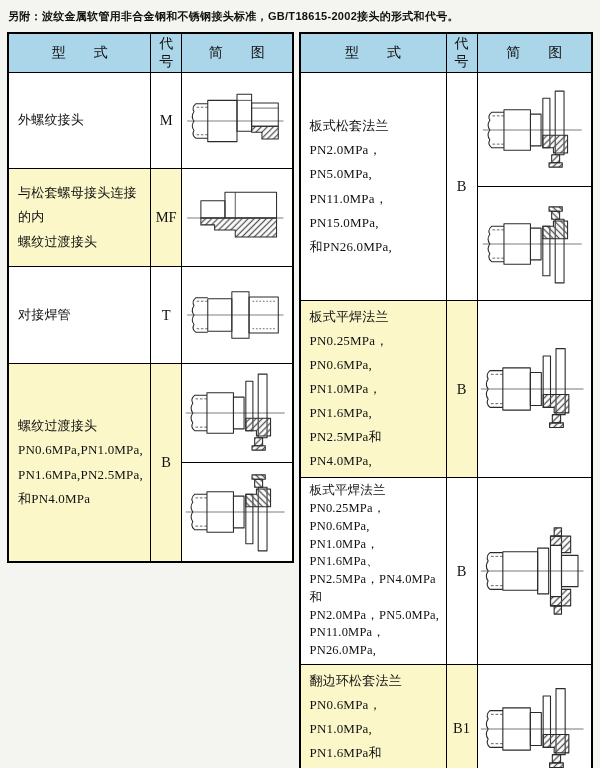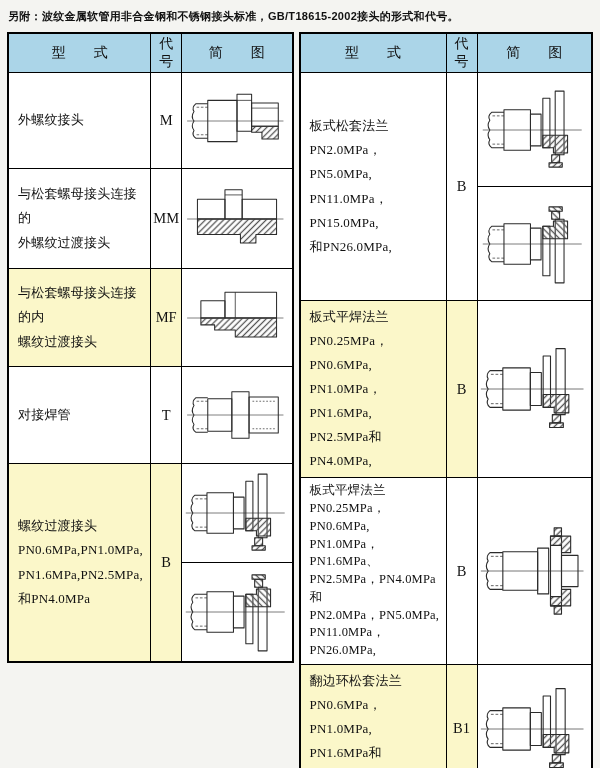--- a/index.html
+++ b/index.html
@@ -95,44 +95,20 @@
                     <line x1="2" y1="50" x2="114" y2="50" stroke-width="0.7"></line>
                     <path d="M26,30 L12,30 Q7,34 10,39 Q6,45 10,50 Q6,56 10,61 Q7,66 12,70 L26,70"></path>
                     <line x1="13" y1="34" x2="26" y2="34" stroke-dasharray="3 2" stroke-width="0.8"></line>
                     <line x1="13" y1="66" x2="26" y2="66" stroke-dasharray="3 2" stroke-width="0.8"></line>
                     <rect x="26" y="26" width="34" height="48"></rect>
                     <rect x="60" y="19" width="17" height="43"></rect>
                     <line x1="60" y1="26" x2="77" y2="26" stroke-width="0.9"></line>
                     <rect x="77" y="29" width="31" height="27"></rect>
                     <line x1="77" y1="35" x2="108" y2="35" stroke-width="0.8"></line>
                     <path d="M77,56 L108,56 L108,71 L89,71 L89,63 L77,63 Z" fill="url(#hatch0)"></path>
-                  </g>
-                </svg>
-              </div>
-        </td>
-      </tr>
-      <tr style="height:100px">
-        <td class="type">与松套螺母接头连接的
-外螺纹过渡接头</td>
-        <td class="code">MM</td>
-        <td class="diag">
-          <div class="dcell">
-                <svg class="fig fig-s" viewBox="0 0 120 100" preserveAspectRatio="xMidYMid meet">
-                  <defs>
-                    <pattern id="hatch2" width="5" height="5" patternUnits="userSpaceOnUse" patternTransform="rotate(45)">
-                      <line x1="2.5" y1="0" x2="2.5" y2="5" stroke="#555" stroke-width="1.5"></line>
-                    </pattern>
-                  </defs>
-                  <g stroke="#2b2b2b" stroke-width="1.2" fill="none" stroke-linejoin="round">
-                    <line x1="2" y1="50" x2="114" y2="50" stroke-width="0.7"></line>
-                    <rect x="14" y="27" width="32" height="23"></rect>
-                    <rect x="46" y="16" width="20" height="34"></rect>
-                    <line x1="46" y1="22" x2="66" y2="22" stroke-width="0.9"></line>
-                    <rect x="66" y="27" width="40" height="23"></rect>
-                    <path d="M14,50 L106,50 L106,68 L82,68 L82,78 L64,78 L64,68 L14,68 Z" fill="url(#hatch2)"></path>
                   </g>
                 </svg>
               </div>
         </td>
       </tr>
       <tr style="height:98px">
         <td class="type hl">与松套螺母接头连接的内
 螺纹过渡接头</td>
         <td class="code hl">MF</td>
         <td class="diag">

